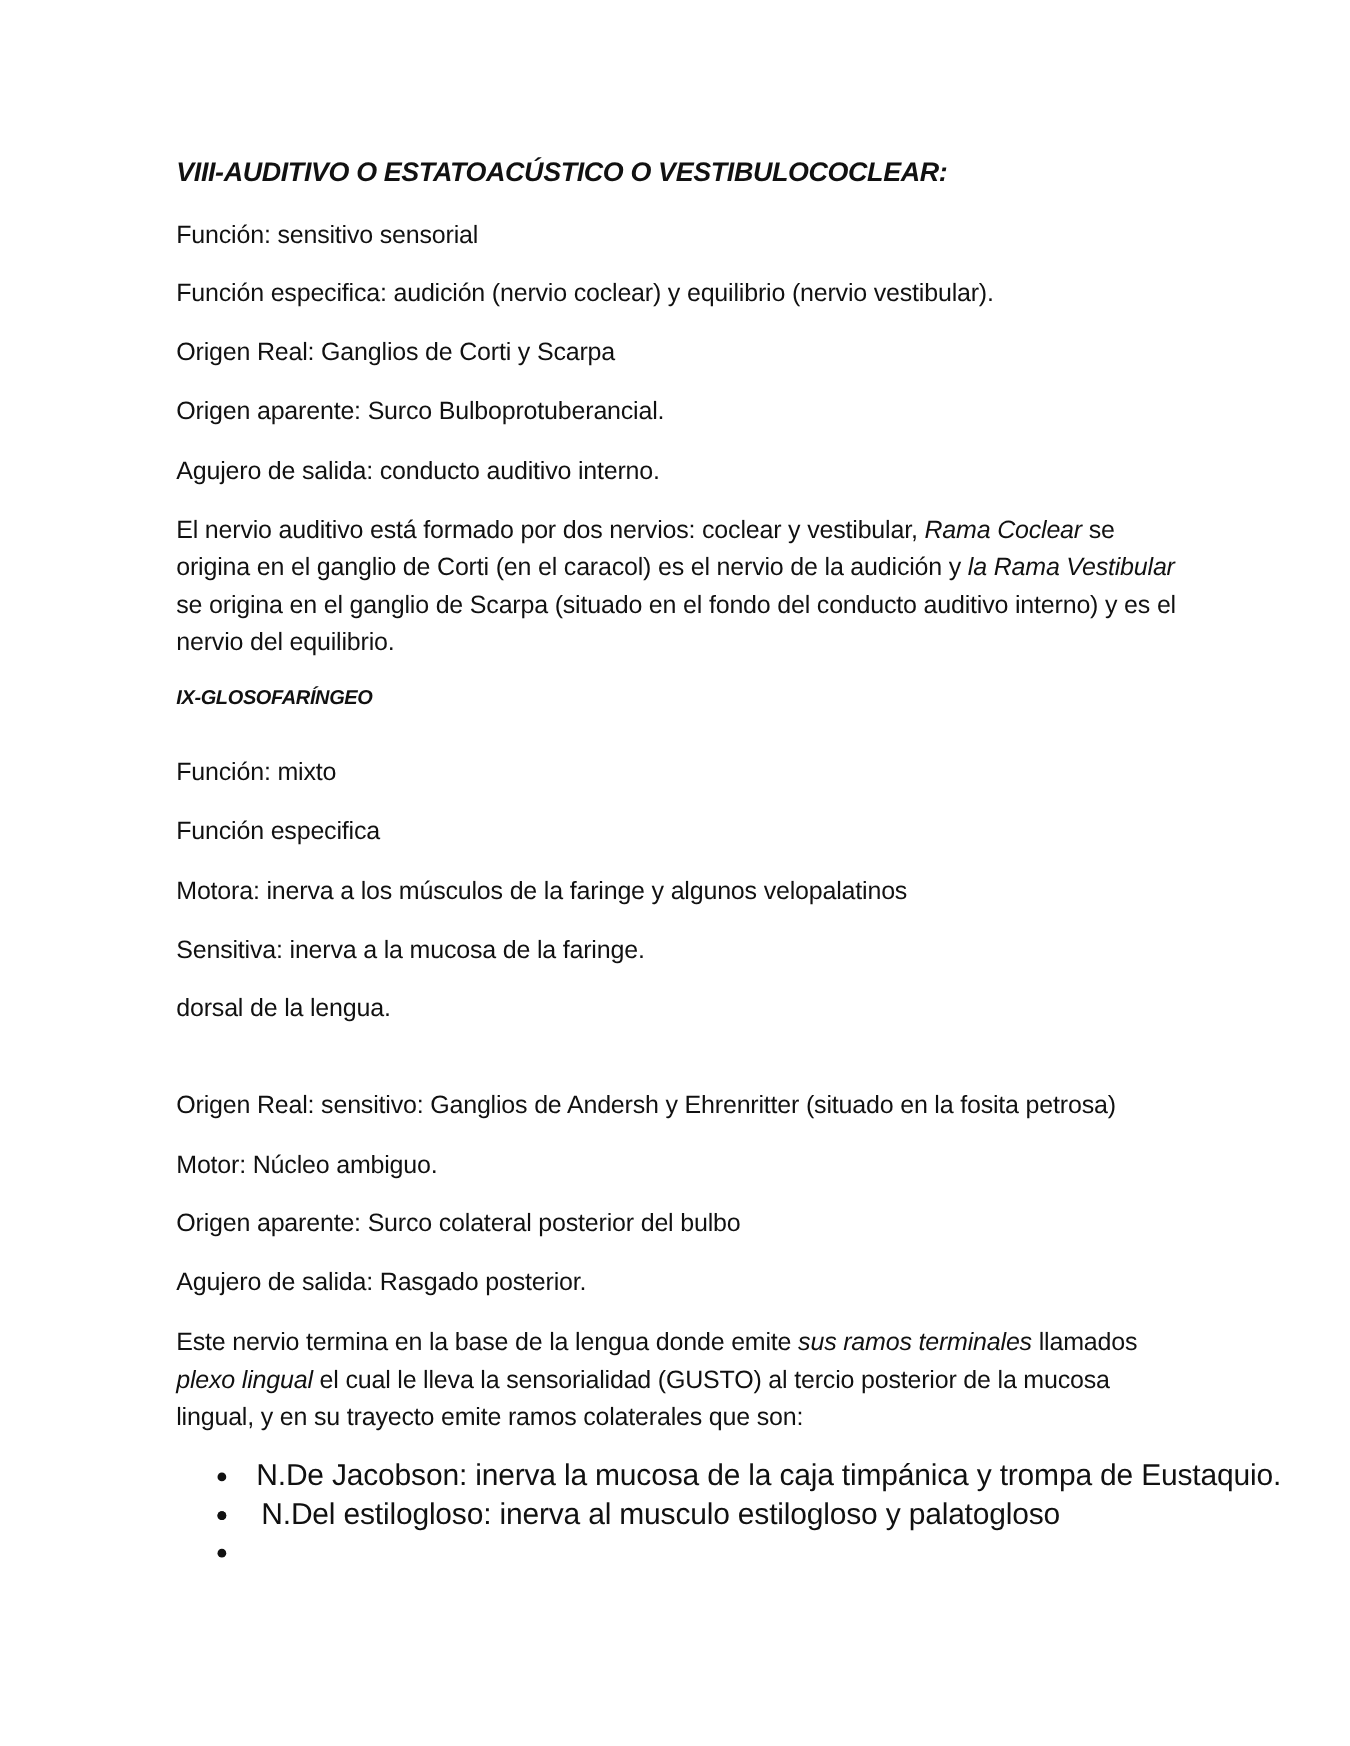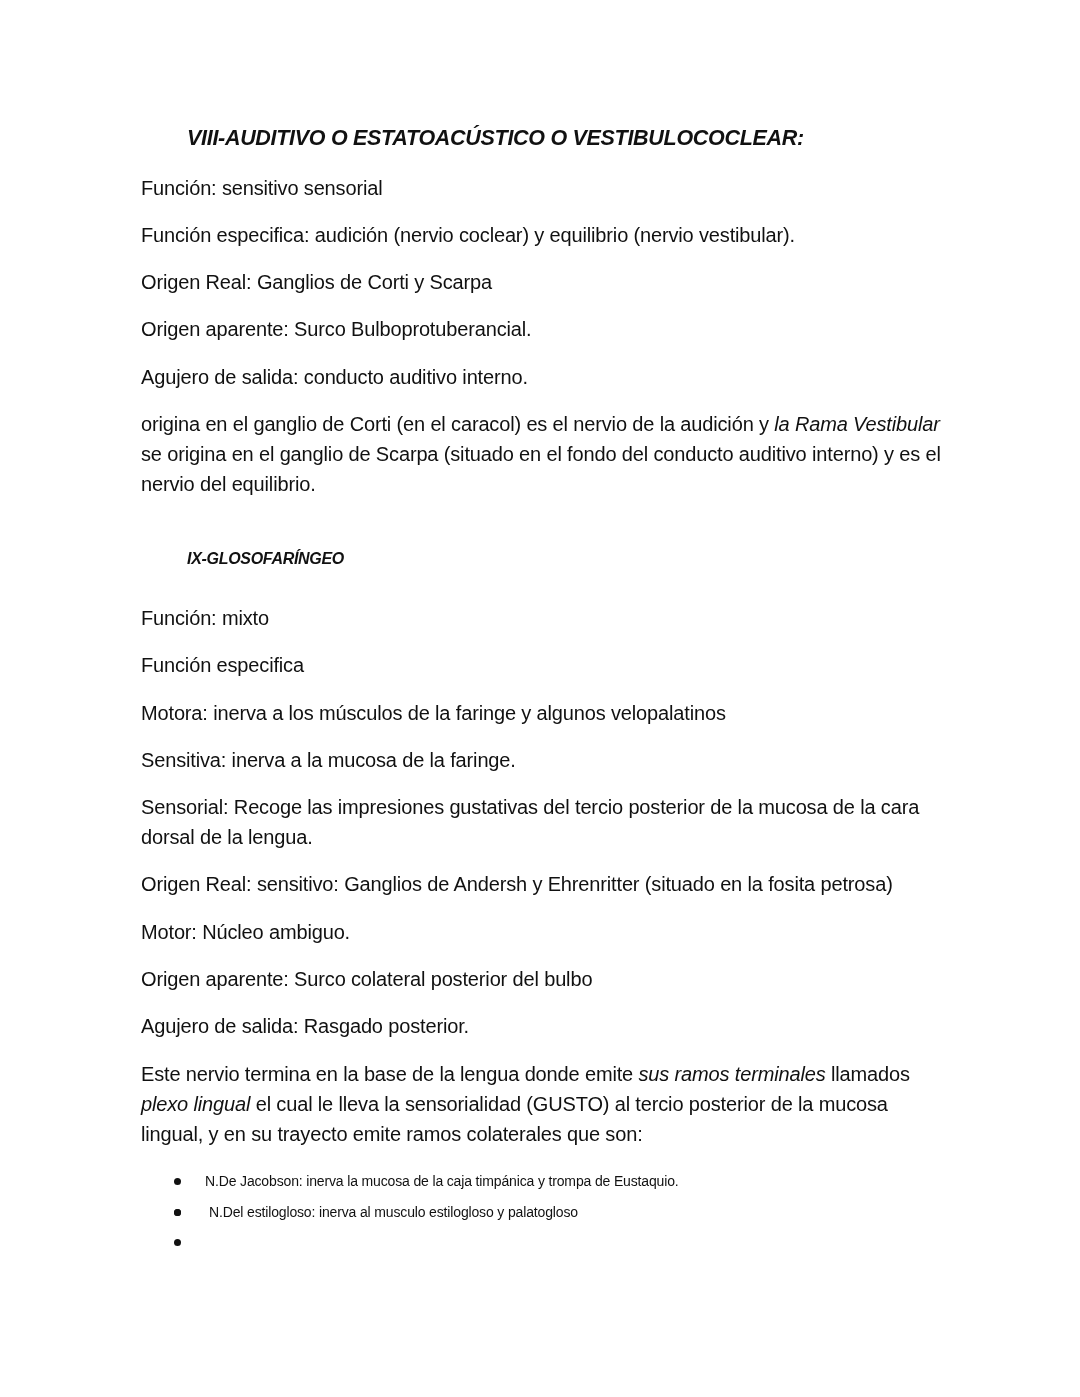--- a/index.html
+++ b/index.html
@@ -21,21 +21,20 @@
       top: 0;
       width: 800px;
     }
     .h {
       position: absolute;
       left: 0;
       font-weight: bold;
       font-style: italic;
       white-space: nowrap;
       letter-spacing: -0.3px;
-      margin-left: 46px;
     }
     .h1 { font-size: 21.5px; top: 126px; }
     .h2 { font-size: 16px; top: 550px; }
     .p {
       position: absolute;
       left: 0;
       font-size: 20px;
       line-height: 30px;
       white-space: nowrap;
       letter-spacing: -0.15px;
@@ -44,21 +43,21 @@
     .bullets {
       position: absolute;
       left: 0;
       top: 1166px;
       margin: 0;
       padding: 0;
       list-style: none;
     }
     .bullets li {
       position: relative;
-      font-size: 14px;
+      font-size: 24px;
       line-height: 30.5px;
       padding-left: 64px;
       white-space: nowrap;
       letter-spacing: -0.15px;
     }
     .bullets li .dot {
       position: absolute;
       left: 33px;
       top: 12px;
       width: 7px;
@@ -75,33 +74,33 @@
 
   <div class="h h1">VIII-AUDITIVO  O  ESTATOACÚSTICO O VESTIBULOCOCLEAR:</div>
 
   <div class="p" style="top:173px">Función: sensitivo sensorial</div>
   <div class="p" style="top:220px">Función especifica: audición (nervio coclear) y equilibrio (nervio vestibular).</div>
   <div class="p" style="top:267px">Origen Real: Ganglios de Corti y Scarpa</div>
   <div class="p" style="top:314px">Origen aparente: Surco Bulboprotuberancial.</div>
   <div class="p" style="top:362px">Agujero de salida: conducto auditivo interno.</div>
 
   <div class="p" style="top:409px">
+    <div><span>El nervio auditivo está formado por dos nervios: coclear y vestibular, </span><i>Rama  Coclear</i><span> se</span></div>
     <div><span>origina en el ganglio de Corti (en el caracol) es el  nervio  de la audición y </span><i>la Rama Vestibular</i></div>
     <div>se origina en el ganglio de Scarpa (situado en el fondo del conducto auditivo interno) y es el</div>
     <div>nervio del equilibrio.</div>
   </div>
 
   <div class="h h2">IX-GLOSOFARÍNGEO</div>
 
   <div class="p" style="top:603px">Función: mixto</div>
   <div class="p" style="top:650px">Función especifica</div>
   <div class="p" style="top:698px">Motora: inerva a los músculos de la faringe y algunos velopalatinos</div>
   <div class="p" style="top:745px">Sensitiva: inerva a la mucosa de la faringe.</div>
   <div class="p" style="top:792px">
-    <div>Sensorial: Recoge las impresiones gustativas del tercio posterior de la mucosa de la cara</div>
     <div>dorsal de la lengua.</div>
   </div>
   <div class="p" style="top:869px">Origen Real: sensitivo: Ganglios de Andersh y Ehrenritter (situado en la fosita petrosa)</div>
   <div class="p" style="top:917px">Motor: Núcleo ambiguo.</div>
   <div class="p" style="top:964px">Origen aparente: Surco colateral posterior del bulbo</div>
   <div class="p" style="top:1011px">Agujero de salida: Rasgado posterior.</div>
 
   <div class="p" style="top:1059px">
     <div><span>Este nervio termina en la base de la lengua donde emite </span><i>sus ramos terminales</i><span> llamados</span></div>
     <div><i>plexo lingual</i><span> el cual le lleva la sensorialidad (GUSTO) al tercio posterior de la mucosa</span></div>

